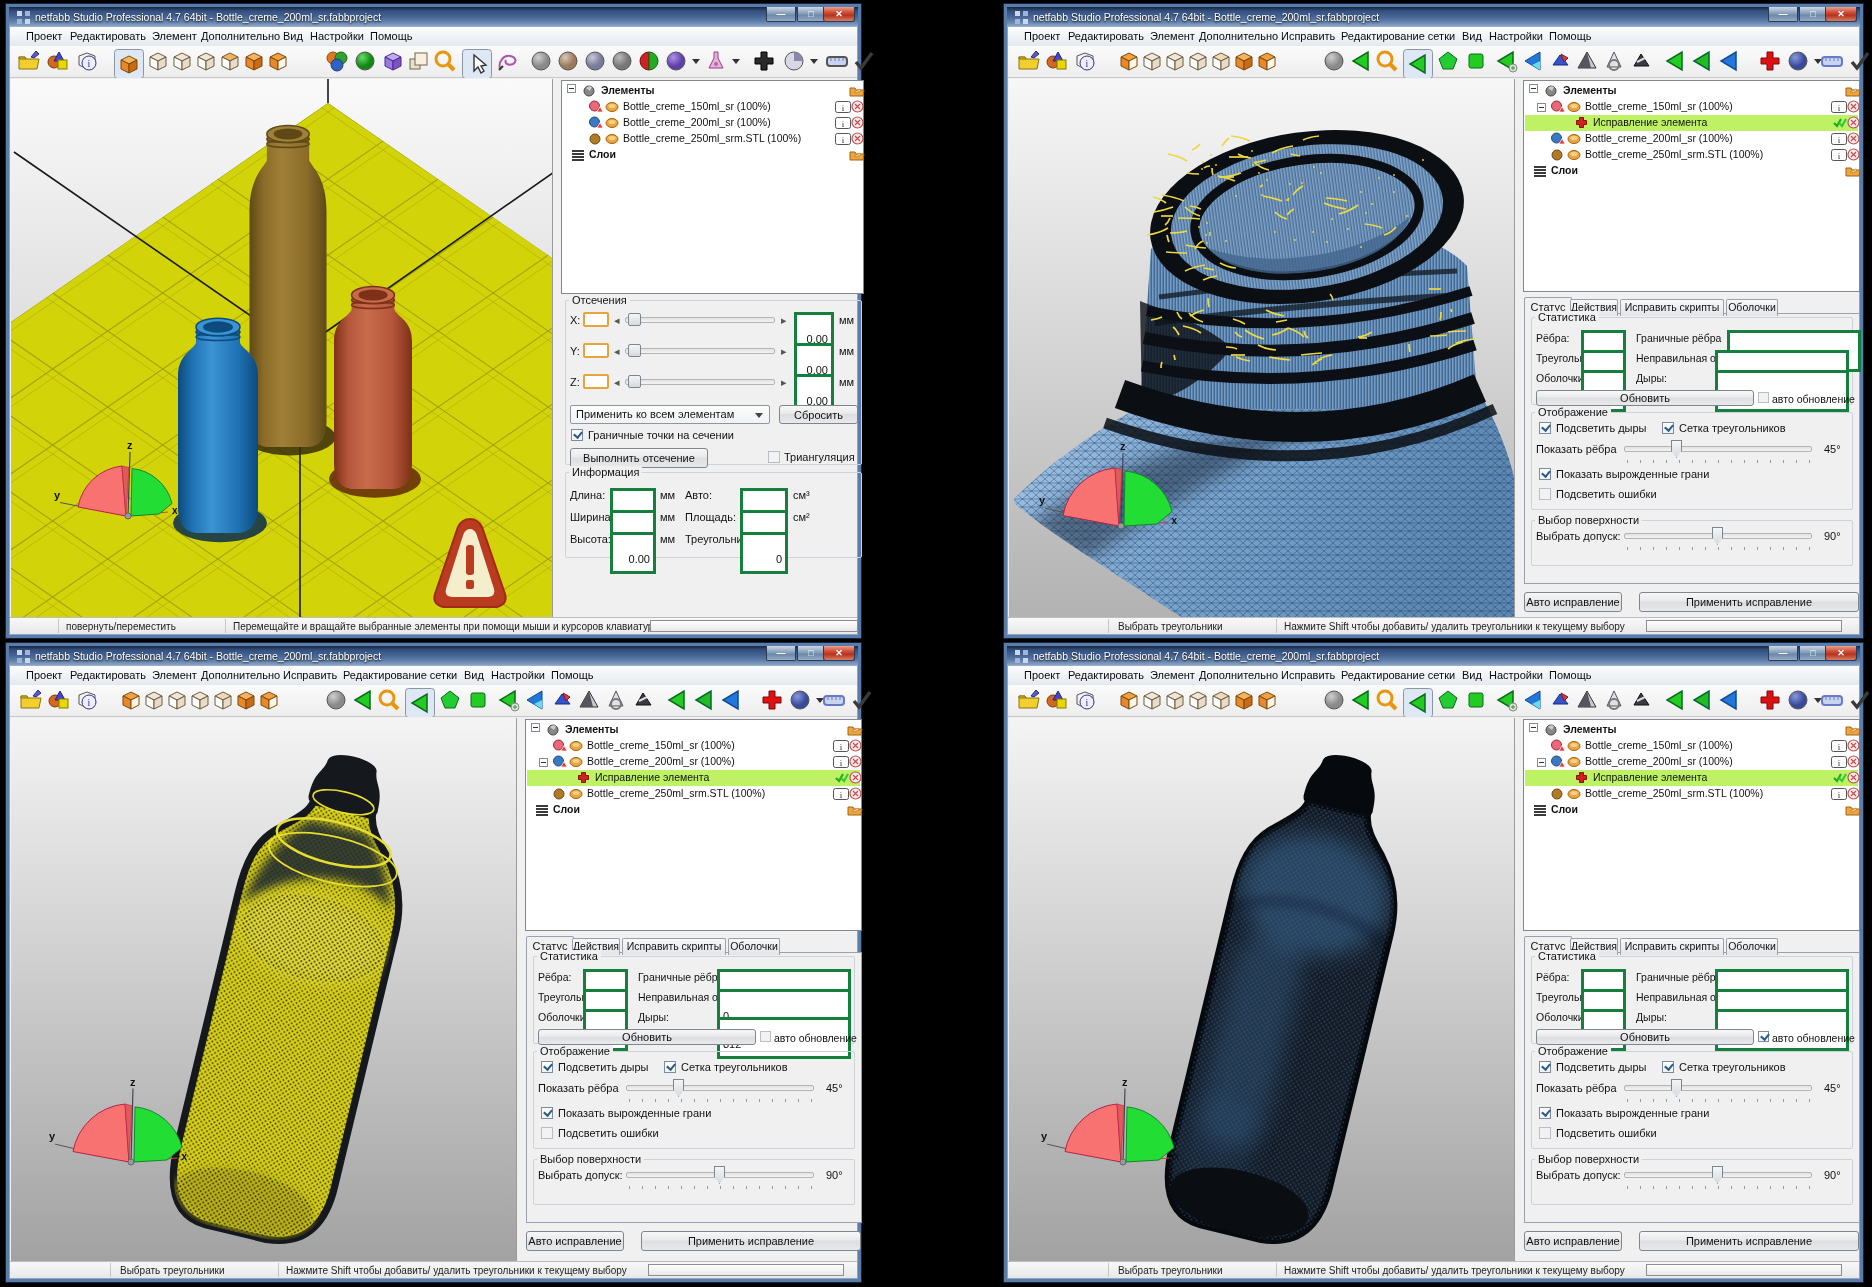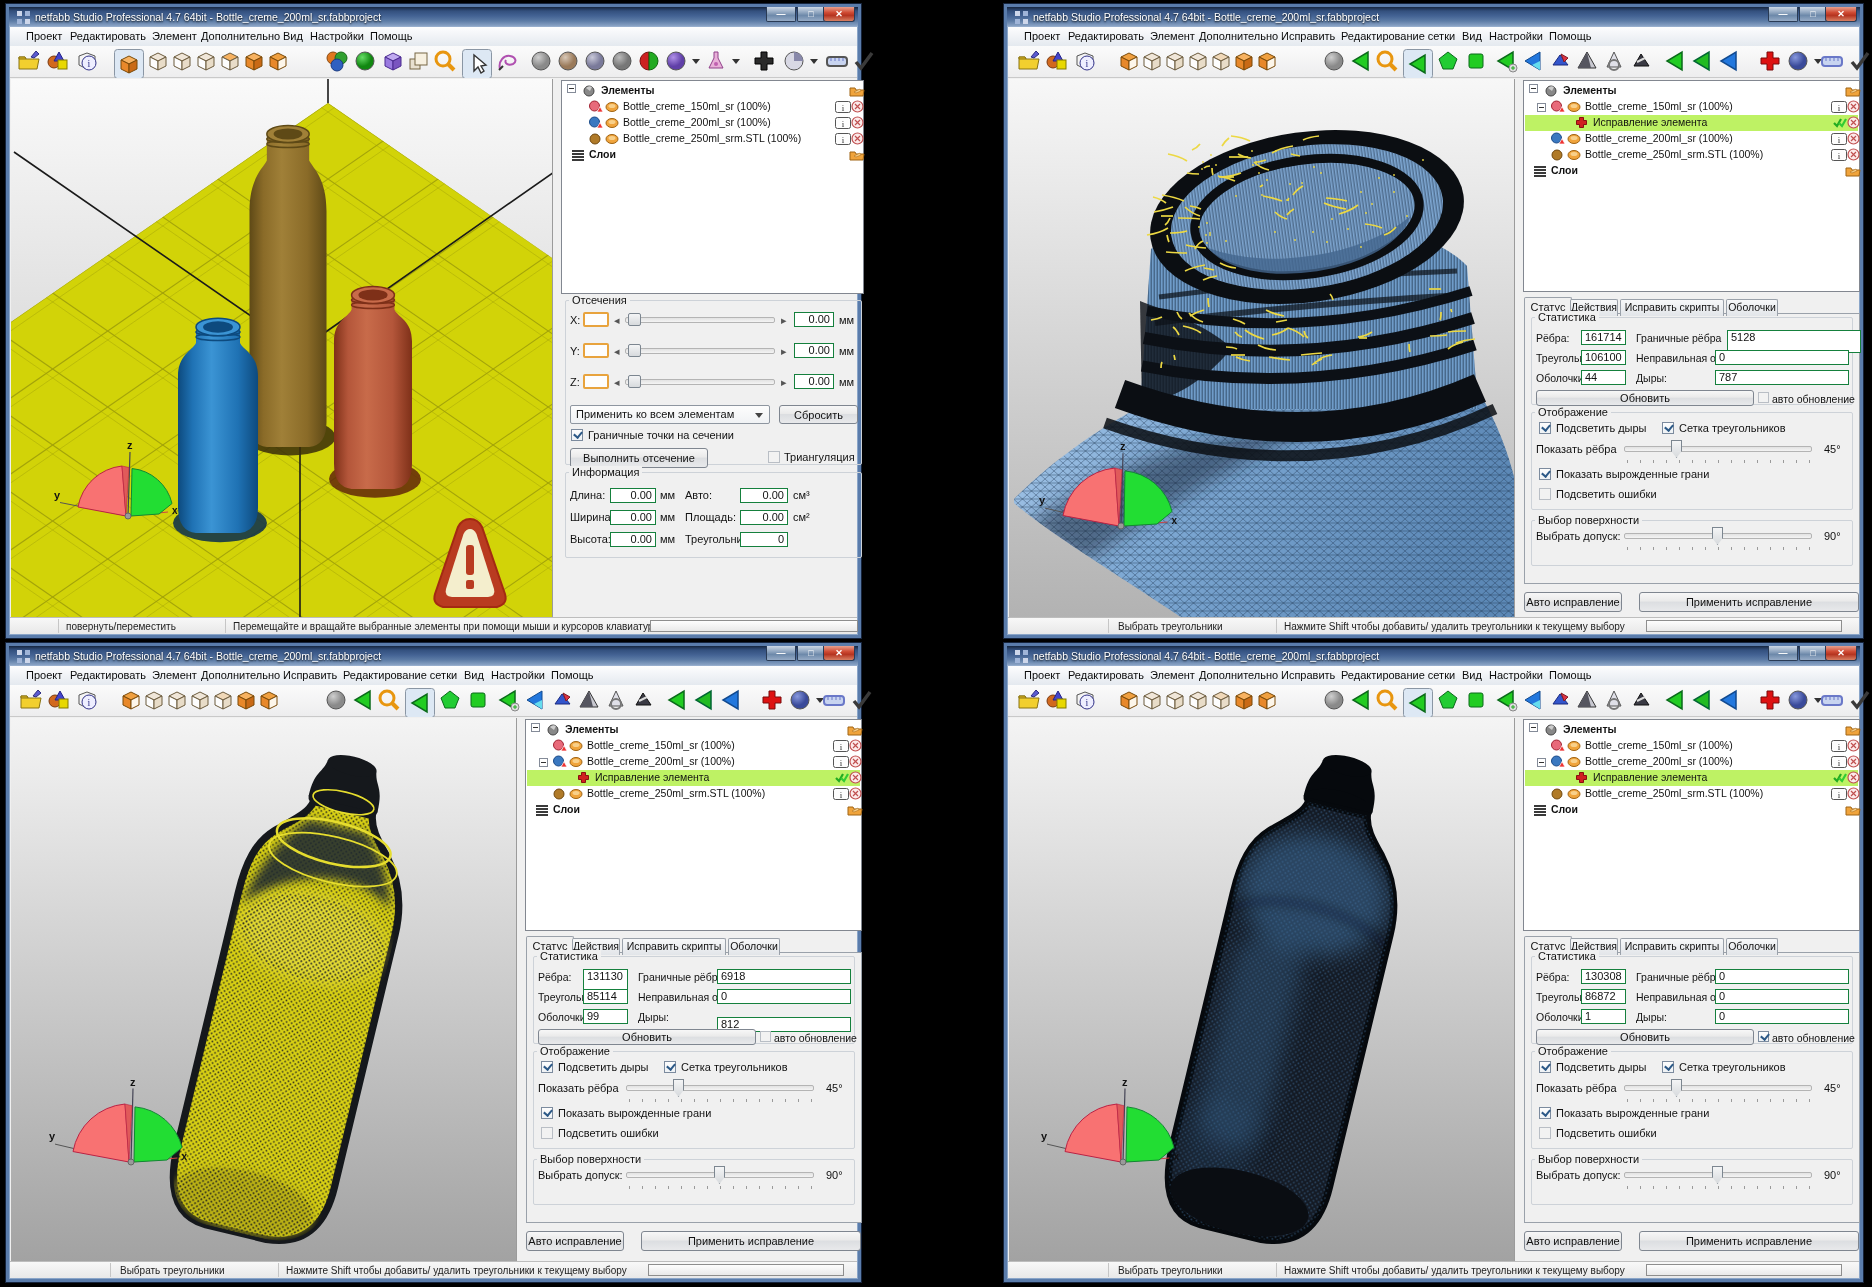--- a/index.html
+++ b/index.html
@@ -30,22 +30,22 @@
 .pbar{position:absolute;top:2px;height:12px;border:1px solid #8e8e8e;
  background:linear-gradient(#fefefe,#e9e9e9)}
 .treebox{position:absolute;background:#fff;border:1px solid #828790}
 .trow{position:absolute;left:1px;right:1px;height:16px;font-size:10.5px;white-space:nowrap}
 .trow.hl{background:#bef264}
 .trow .txt{position:absolute;top:1px}
 .trow svg{position:absolute;top:1px}
 .grp{position:absolute;border:1px solid #cdd2d8;border-radius:2px}
 .glbl{position:absolute;font-size:11px;background:#f0f0f0;padding:0 3px;white-space:nowrap}
 .lbl{position:absolute;font-size:11px;white-space:nowrap;color:#111}
-.tf{position:absolute;background:#fff;border:1px solid #15803d;font-size:11px;color:#111;
- line-height:13px;padding:0 3px;white-space:nowrap}
+.tf{position:absolute;background:#fff;border:3px solid #15803d;font-size:11px;color:#111;
+ line-height:13px;padding:18px 3px;white-space:nowrap}
 .btn{position:absolute;border:1px solid #7f8690;border-radius:3px;
  background:linear-gradient(#f7f7f7,#eaeaea 45%,#dcdee1 50%,#e8e9eb);
  font-size:11px;text-align:center;color:#111}
 .cb{position:absolute;width:12px;height:12px;background:linear-gradient(#fdfdfd,#eef2f5);
  border:1px solid #7c8b9e}
 .cb.on::after{content:"";position:absolute;left:2px;top:1px;width:6px;height:4px;
  border-left:2px solid #2c5987;border-bottom:2px solid #2c5987;transform:rotate(-50deg)}
 .cb.dis{background:#f2f2f2;border-color:#b9bec5}
 .tab{position:absolute;height:17px;white-space:nowrap;overflow:hidden;border:1px solid #9aa1aa;border-bottom:none;
  border-radius:2px 2px 0 0;background:linear-gradient(#f7f8f9,#e2e5e9);

